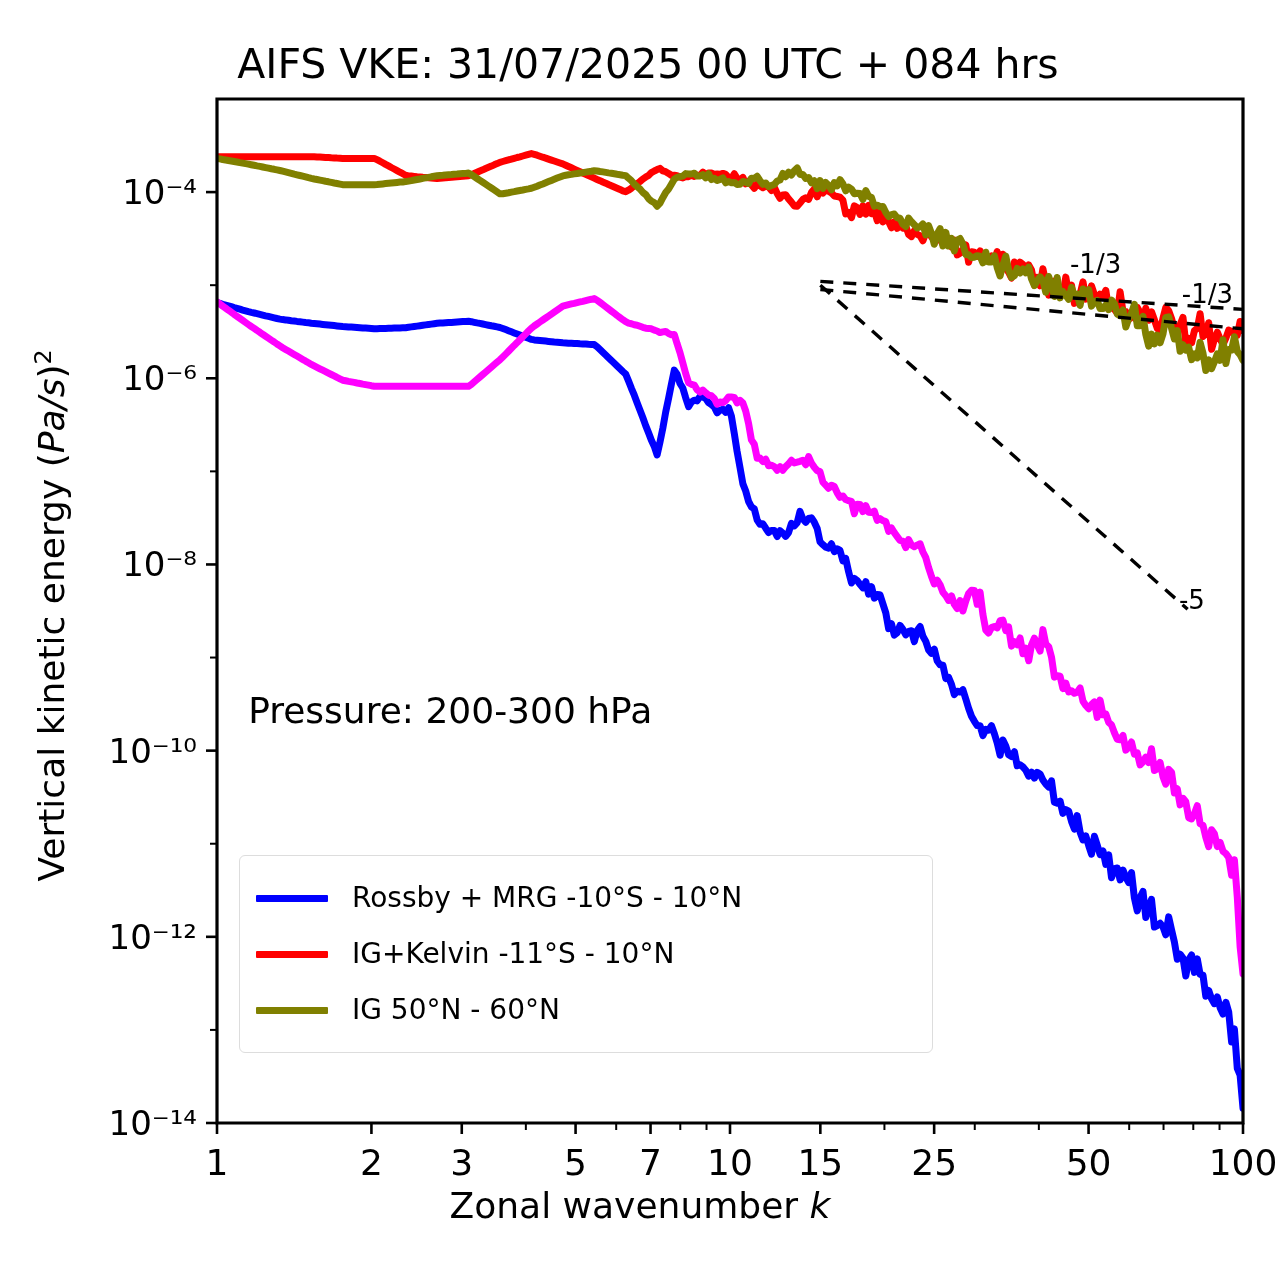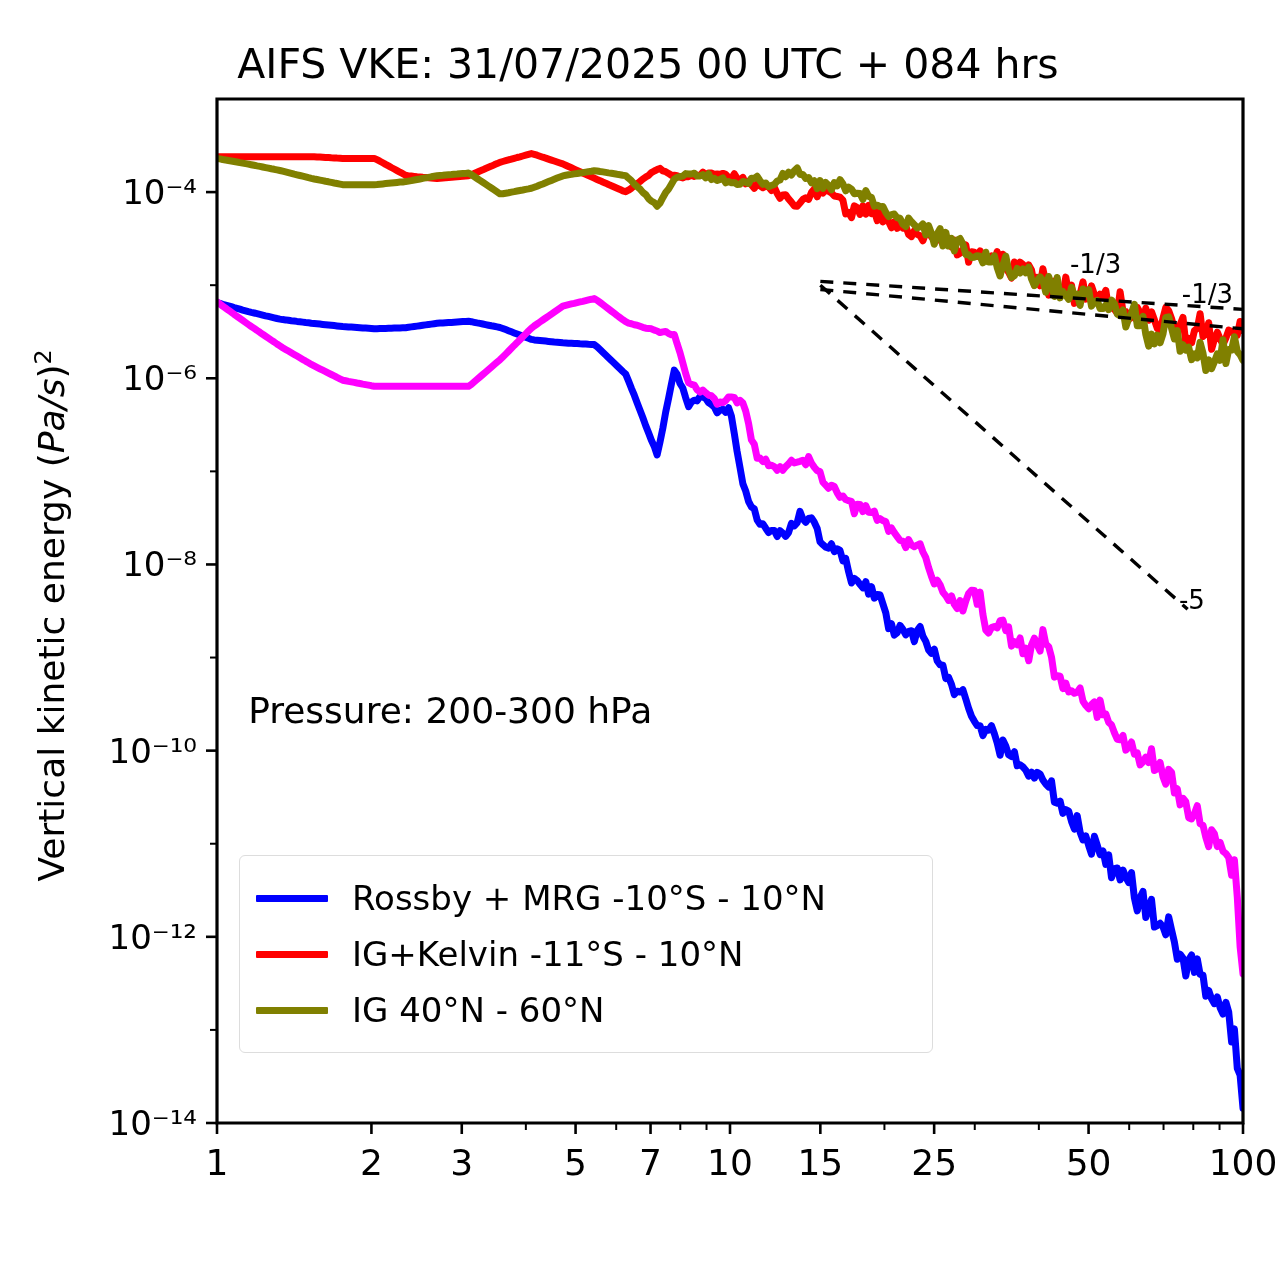--- a/index.html
+++ b/index.html
@@ -100,35 +100,36 @@
     height: 56px;
   }
   .legend-swatch {
     width: 72px;
     height: 7px;
     flex: 0 0 72px;
     margin-right: 24px;
     border-radius: 1px;
   }
   .legend-label {
-    font-size: 34px;
+    font-size: 28px;
     color: #000000;
     white-space: nowrap;
     line-height: 1;
   }
 </style>
 </head>
 <body>
 
 <div id="page">
 
   <div id="chart-title">AIFS VKE: 31/07/2025 00 UTC + 084 hrs</div>
 
   <div id="ylabel">Vertical kinetic energy (<i>Pa/s</i>)<sup>2</sup></div>
 
+  <div id="xlabel">Zonal wavenumber <i>k</i></div>
 
   <svg id="plot" width="1280" height="1288">
     <g id="series-layer">
         <clipPath id="plotclip">
           <rect x="217" y="99" width="1026" height="1024"></rect>
         </clipPath>
         <g clip-path="url(#plotclip)">
           <path d="M 217.0 302.6 L 219.9 303.4 L 222.7 304.3 L 225.6 305.1 L 228.4 305.9 L 231.3 306.7 L 234.1 307.6 L 237.0 308.4 L 239.9 309.2 L 242.7 310.1 L 245.6 310.9 L 248.4 311.7 L 251.3 312.4 L 254.2 313.0 L 257.0 313.7 L 259.9 314.4 L 262.7 315.1 L 265.6 315.8 L 268.4 316.4 L 271.3 317.1 L 274.2 317.8 L 277.0 318.5 L 279.9 319.1 L 282.7 319.6 L 285.6 319.9 L 288.4 320.3 L 291.3 320.7 L 294.2 321.0 L 297.0 321.4 L 299.9 321.7 L 302.7 322.1 L 305.6 322.5 L 308.5 322.8 L 311.3 323.2 L 314.2 323.5 L 317.0 323.8 L 319.9 324.1 L 322.7 324.4 L 325.6 324.7 L 328.5 325.0 L 331.3 325.3 L 334.2 325.6 L 337.0 325.9 L 339.9 326.2 L 342.7 326.5 L 345.6 326.7 L 348.5 326.9 L 351.3 327.1 L 354.2 327.3 L 357.0 327.5 L 359.9 327.7 L 362.8 327.9 L 365.6 328.1 L 368.5 328.3 L 371.3 328.5 L 374.2 328.8 L 377.0 328.7 L 379.9 328.6 L 382.8 328.5 L 385.6 328.4 L 388.5 328.3 L 391.3 328.2 L 394.2 328.1 L 397.1 328.0 L 399.9 327.9 L 402.8 327.8 L 405.6 327.7 L 408.5 327.3 L 411.3 326.9 L 414.2 326.5 L 417.1 326.1 L 419.9 325.7 L 422.8 325.3 L 425.6 324.9 L 428.5 324.5 L 431.3 324.1 L 434.2 323.7 L 437.1 323.3 L 439.9 323.1 L 442.8 322.9 L 445.6 322.7 L 448.5 322.5 L 451.4 322.4 L 454.2 322.2 L 457.1 322.0 L 459.9 321.8 L 462.8 321.6 L 465.6 321.4 L 468.5 321.3 L 471.4 321.7 L 474.2 322.3 L 477.1 322.9 L 479.9 323.4 L 482.8 324.0 L 485.6 324.6 L 488.5 325.2 L 491.4 325.8 L 494.2 326.3 L 497.1 326.9 L 499.9 327.5 L 502.8 328.5 L 505.7 329.6 L 508.5 330.7 L 511.4 331.8 L 514.2 332.9 L 517.1 334.0 L 519.9 335.1 L 522.8 336.2 L 525.7 337.3 L 528.5 338.3 L 531.4 339.4 L 534.2 339.9 L 537.1 340.2 L 539.9 340.5 L 542.8 340.8 L 545.7 341.1 L 548.5 341.4 L 551.4 341.7 L 554.2 342.0 L 557.1 342.2 L 560.0 342.5 L 562.8 342.8 L 565.7 343.0 L 568.5 343.2 L 571.4 343.3 L 574.2 343.5 L 577.1 343.6 L 580.0 343.8 L 582.8 343.9 L 585.7 344.1 L 588.5 344.3 L 591.4 344.4 L 594.2 344.6 L 597.1 346.8 L 600.0 349.6 L 602.8 352.3 L 605.7 355.0 L 608.5 357.7 L 611.4 360.5 L 614.3 363.2 L 617.1 365.9 L 620.0 368.7 L 622.8 371.5 L 625.7 374.1 L 628.5 380.9 L 631.4 388.3 L 634.3 395.2 L 637.1 402.7 L 640.0 410.2 L 642.8 417.6 L 645.7 425.6 L 648.5 432.6 L 651.4 440.3 L 654.3 446.4 L 657.1 455.0 L 660.0 442.1 L 662.8 428.4 L 665.7 412.0 L 668.6 398.2 L 671.4 384.1 L 674.3 370.1 L 677.1 374.2 L 680.0 383.5 L 682.8 388.0 L 685.7 397.8 L 688.6 406.6 L 691.4 402.2 L 694.3 400.2 L 697.1 400.9 L 700.0 396.5 L 702.8 396.9 L 705.7 398.6 L 708.6 402.7 L 711.4 404.6 L 714.3 407.0 L 717.1 412.8 L 720.0 410.2 L 722.9 409.2 L 725.7 412.3 L 728.6 407.8 L 731.4 416.2 L 734.3 433.5 L 737.1 451.4 L 740.0 467.5 L 742.9 483.9 L 745.7 491.0 L 748.6 501.5 L 751.4 506.8 L 754.3 508.9 L 757.2 520.1 L 760.0 524.3 L 762.9 523.8 L 765.7 528.2 L 768.6 532.5 L 771.4 530.4 L 774.3 530.6 L 777.2 536.6 L 780.0 530.7 L 782.9 533.1 L 785.7 536.4 L 788.6 532.6 L 791.4 523.4 L 794.3 525.9 L 797.2 522.6 L 800.0 511.4 L 802.9 519.0 L 805.7 522.3 L 808.6 518.5 L 811.5 517.8 L 814.3 522.2 L 817.2 528.5 L 820.0 541.8 L 822.9 544.7 L 825.7 547.2 L 828.6 548.1 L 831.5 543.8 L 834.3 551.7 L 837.2 548.8 L 840.0 550.4 L 842.9 560.9 L 845.7 558.4 L 848.6 571.7 L 851.5 583.0 L 854.3 578.4 L 857.2 580.5 L 860.0 584.3 L 862.9 587.9 L 865.8 581.6 L 868.6 594.2 L 871.5 586.7 L 874.3 598.2 L 877.2 594.6 L 880.0 594.7 L 882.9 603.9 L 885.8 612.8 L 888.6 628.6 L 891.5 623.8 L 894.3 635.1 L 897.2 632.8 L 900.0 625.4 L 902.9 629.4 L 905.8 634.9 L 908.6 631.4 L 911.5 630.8 L 914.3 641.6 L 917.2 630.5 L 920.1 626.5 L 922.9 636.2 L 925.8 641.4 L 928.6 650.0 L 931.5 653.4 L 934.3 649.2 L 937.2 661.0 L 940.1 664.8 L 942.9 665.2 L 945.8 678.6 L 948.6 677.3 L 951.5 684.3 L 954.3 694.6 L 957.2 691.2 L 960.1 692.1 L 962.9 689.8 L 965.8 699.0 L 968.6 708.2 L 971.5 716.2 L 974.4 721.3 L 977.2 725.6 L 980.1 725.8 L 982.9 735.6 L 985.8 729.4 L 988.6 730.2 L 991.5 725.7 L 994.4 733.7 L 997.2 743.0 L 1000.1 755.3 L 1002.9 740.0 L 1005.8 746.0 L 1008.6 754.8 L 1011.5 756.5 L 1014.4 751.8 L 1017.2 765.8 L 1020.1 764.8 L 1022.9 766.9 L 1025.8 770.2 L 1028.7 776.1 L 1031.5 772.1 L 1034.4 778.2 L 1037.2 772.4 L 1040.1 774.0 L 1042.9 780.0 L 1045.8 784.1 L 1048.7 787.1 L 1051.5 780.8 L 1054.4 802.2 L 1057.2 803.2 L 1060.1 801.1 L 1062.9 813.4 L 1065.8 809.6 L 1068.7 811.1 L 1071.5 821.4 L 1074.4 829.1 L 1077.2 815.6 L 1080.1 832.2 L 1083.0 839.9 L 1085.8 835.9 L 1088.7 845.6 L 1091.5 854.2 L 1094.4 836.2 L 1097.2 845.1 L 1100.1 854.6 L 1103.0 850.9 L 1105.8 864.4 L 1108.7 854.8 L 1111.5 877.7 L 1114.4 868.6 L 1117.3 868.0 L 1120.1 879.9 L 1123.0 870.0 L 1125.8 877.3 L 1128.7 882.5 L 1131.5 872.5 L 1134.4 898.0 L 1137.3 910.9 L 1140.1 897.4 L 1143.0 891.4 L 1145.8 917.5 L 1148.7 907.2 L 1151.5 899.4 L 1154.4 927.1 L 1157.3 925.7 L 1160.1 923.3 L 1163.0 926.9 L 1165.8 934.8 L 1168.7 916.9 L 1171.6 929.9 L 1174.4 942.0 L 1177.3 959.2 L 1180.1 954.2 L 1183.0 958.1 L 1185.8 976.0 L 1188.7 959.8 L 1191.6 955.0 L 1194.4 972.4 L 1197.3 958.9 L 1200.1 974.4 L 1203.0 975.2 L 1205.8 996.2 L 1208.7 990.5 L 1211.6 998.8 L 1214.4 1003.7 L 1217.3 996.9 L 1220.1 1007.7 L 1223.0 1014.0 L 1225.9 1002.3 L 1228.7 1011.9 L 1231.6 1042.0 L 1234.4 1028.9 L 1237.3 1068.4 L 1240.1 1075.1 L 1243.0 1108.1" class="series-line" stroke="#0000ff"></path>
           <path d="M 217.0 156.7 L 219.9 156.7 L 222.7 156.7 L 225.6 156.7 L 228.4 156.7 L 231.3 156.7 L 234.1 156.7 L 237.0 156.7 L 239.9 156.7 L 242.7 156.7 L 245.6 156.7 L 248.4 156.7 L 251.3 156.7 L 254.2 156.7 L 257.0 156.7 L 259.9 156.7 L 262.7 156.7 L 265.6 156.7 L 268.4 156.7 L 271.3 156.7 L 274.2 156.7 L 277.0 156.7 L 279.9 156.7 L 282.7 156.7 L 285.6 156.7 L 288.4 156.7 L 291.3 156.7 L 294.2 156.7 L 297.0 156.7 L 299.9 156.7 L 302.7 156.7 L 305.6 156.7 L 308.5 156.7 L 311.3 156.7 L 314.2 156.8 L 317.0 157.0 L 319.9 157.1 L 322.7 157.3 L 325.6 157.5 L 328.5 157.6 L 331.3 157.8 L 334.2 157.9 L 337.0 158.1 L 339.9 158.2 L 342.7 158.4 L 345.6 158.4 L 348.5 158.4 L 351.3 158.4 L 354.2 158.4 L 357.0 158.4 L 359.9 158.4 L 362.8 158.4 L 365.6 158.4 L 368.5 158.4 L 371.3 158.4 L 374.2 158.4 L 377.0 159.7 L 379.9 161.2 L 382.8 162.8 L 385.6 164.4 L 388.5 165.9 L 391.3 167.5 L 394.2 169.0 L 397.1 170.6 L 399.9 172.2 L 402.8 173.7 L 405.6 175.3 L 408.5 175.9 L 411.3 176.1 L 414.2 176.4 L 417.1 176.7 L 419.9 176.9 L 422.8 177.2 L 425.6 177.4 L 428.5 177.7 L 431.3 177.9 L 434.2 178.2 L 437.1 178.5 L 439.9 178.3 L 442.8 178.0 L 445.6 177.8 L 448.5 177.5 L 451.4 177.3 L 454.2 177.0 L 457.1 176.8 L 459.9 176.5 L 462.8 176.3 L 465.6 176.0 L 468.5 175.7 L 471.4 174.7 L 474.2 173.5 L 477.1 172.2 L 479.9 171.0 L 482.8 169.8 L 485.6 168.5 L 488.5 167.3 L 491.4 166.1 L 494.2 164.8 L 497.1 163.6 L 499.9 162.3 L 502.8 161.5 L 505.7 160.7 L 508.5 159.9 L 511.4 159.1 L 514.2 158.3 L 517.1 157.5 L 519.9 156.8 L 522.8 156.0 L 525.7 155.2 L 528.5 154.4 L 531.4 153.6 L 534.2 154.3 L 537.1 155.2 L 539.9 156.2 L 542.8 157.2 L 545.7 158.1 L 548.5 159.1 L 551.4 160.1 L 554.2 161.0 L 557.1 162.0 L 560.0 163.0 L 562.8 163.9 L 565.7 165.2 L 568.5 166.5 L 571.4 167.8 L 574.2 169.1 L 577.1 170.4 L 580.0 171.7 L 582.8 173.0 L 585.7 174.3 L 588.5 175.6 L 591.4 176.9 L 594.2 178.2 L 597.1 179.5 L 600.0 180.7 L 602.8 182.0 L 605.7 183.2 L 608.5 184.5 L 611.4 185.7 L 614.3 187.0 L 617.1 188.2 L 620.0 189.4 L 622.8 190.8 L 625.7 191.7 L 628.5 190.2 L 631.4 188.3 L 634.3 185.6 L 637.1 183.7 L 640.0 181.5 L 642.8 179.1 L 645.7 177.1 L 648.5 175.4 L 651.4 172.6 L 654.3 171.0 L 657.1 169.6 L 660.0 168.4 L 662.8 170.9 L 665.7 171.7 L 668.6 173.4 L 671.4 175.4 L 674.3 175.2 L 677.1 175.7 L 680.0 177.2 L 682.8 178.0 L 685.7 176.4 L 688.6 176.7 L 691.4 175.4 L 694.3 176.4 L 697.1 175.1 L 700.0 175.6 L 702.8 172.1 L 705.7 175.6 L 708.6 172.9 L 711.4 173.1 L 714.3 174.2 L 717.1 174.1 L 720.0 174.3 L 722.9 173.4 L 725.7 174.4 L 728.6 177.6 L 731.4 178.6 L 734.3 173.8 L 737.1 178.4 L 740.0 180.0 L 742.9 177.4 L 745.7 183.9 L 748.6 181.2 L 751.4 184.7 L 754.3 188.3 L 757.2 184.0 L 760.0 185.9 L 762.9 187.7 L 765.7 186.1 L 768.6 186.8 L 771.4 190.5 L 774.3 187.3 L 777.2 193.4 L 780.0 198.3 L 782.9 195.0 L 785.7 194.7 L 788.6 198.9 L 791.4 202.1 L 794.3 205.9 L 797.2 206.2 L 800.0 203.0 L 802.9 199.4 L 805.7 197.8 L 808.6 199.3 L 811.5 192.3 L 814.3 189.0 L 817.2 196.8 L 820.0 190.6 L 822.9 193.0 L 825.7 190.1 L 828.6 191.2 L 831.5 192.9 L 834.3 196.0 L 837.2 196.5 L 840.0 197.1 L 842.9 200.1 L 845.7 213.9 L 848.6 212.4 L 851.5 217.6 L 854.3 205.9 L 857.2 207.5 L 860.0 214.4 L 862.9 205.8 L 865.8 214.1 L 868.6 205.3 L 871.5 213.7 L 874.3 209.8 L 877.2 220.7 L 880.0 211.6 L 882.9 221.9 L 885.8 213.0 L 888.6 221.6 L 891.5 227.8 L 894.3 221.8 L 897.2 228.3 L 900.0 219.7 L 902.9 228.1 L 905.8 226.2 L 908.6 234.4 L 911.5 236.6 L 914.3 230.7 L 917.2 234.4 L 920.1 235.7 L 922.9 240.8 L 925.8 233.0 L 928.6 229.5 L 931.5 237.1 L 934.3 239.3 L 937.2 239.4 L 940.1 239.5 L 942.9 244.3 L 945.8 241.5 L 948.6 243.0 L 951.5 247.0 L 954.3 240.1 L 957.2 254.9 L 960.1 253.3 L 962.9 249.7 L 965.8 244.9 L 968.6 262.3 L 971.5 251.8 L 974.4 252.3 L 977.2 256.3 L 980.1 250.9 L 982.9 260.0 L 985.8 256.2 L 988.6 259.5 L 991.5 255.9 L 994.4 261.4 L 997.2 251.5 L 1000.1 268.0 L 1002.9 254.2 L 1005.8 268.2 L 1008.6 272.2 L 1011.5 278.0 L 1014.4 262.0 L 1017.2 268.9 L 1020.1 262.1 L 1022.9 264.5 L 1025.8 271.2 L 1028.7 264.9 L 1031.5 269.9 L 1034.4 285.2 L 1037.2 277.3 L 1040.1 285.8 L 1042.9 268.8 L 1045.8 282.4 L 1048.7 295.2 L 1051.5 288.7 L 1054.4 281.1 L 1057.2 290.1 L 1060.1 288.7 L 1062.9 294.6 L 1065.8 277.1 L 1068.7 294.3 L 1071.5 285.0 L 1074.4 303.4 L 1077.2 298.2 L 1080.1 294.4 L 1083.0 281.9 L 1085.8 299.1 L 1088.7 298.4 L 1091.5 285.8 L 1094.4 294.6 L 1097.2 300.4 L 1100.1 294.2 L 1103.0 296.1 L 1105.8 290.3 L 1108.7 309.1 L 1111.5 306.1 L 1114.4 309.3 L 1117.3 313.1 L 1120.1 291.7 L 1123.0 311.5 L 1125.8 311.4 L 1128.7 319.6 L 1131.5 315.1 L 1134.4 318.2 L 1137.3 307.5 L 1140.1 312.5 L 1143.0 323.8 L 1145.8 308.2 L 1148.7 320.3 L 1151.5 311.8 L 1154.4 319.8 L 1157.3 328.5 L 1160.1 330.8 L 1163.0 318.2 L 1165.8 307.3 L 1168.7 310.8 L 1171.6 318.7 L 1174.4 329.9 L 1177.3 332.4 L 1180.1 324.8 L 1183.0 317.4 L 1185.8 344.0 L 1188.7 338.3 L 1191.6 342.9 L 1194.4 330.7 L 1197.3 328.3 L 1200.1 313.7 L 1203.0 336.5 L 1205.8 333.8 L 1208.7 322.7 L 1211.6 349.3 L 1214.4 339.4 L 1217.3 332.2 L 1220.1 338.9 L 1223.0 344.6 L 1225.9 338.1 L 1228.7 330.1 L 1231.6 331.5 L 1234.4 334.2 L 1237.3 335.1 L 1240.1 321.5 L 1243.0 330.7" class="series-line" stroke="#ff0000"></path>
           <path d="M 217.0 302.0 L 219.9 304.0 L 222.7 306.1 L 225.6 308.1 L 228.4 310.2 L 231.3 312.2 L 234.1 314.3 L 237.0 316.3 L 239.9 318.4 L 242.7 320.4 L 245.6 322.5 L 248.4 324.5 L 251.3 326.5 L 254.2 328.4 L 257.0 330.4 L 259.9 332.3 L 262.7 334.3 L 265.6 336.2 L 268.4 338.1 L 271.3 340.1 L 274.2 342.0 L 277.0 344.0 L 279.9 345.9 L 282.7 347.7 L 285.6 349.4 L 288.4 351.0 L 291.3 352.7 L 294.2 354.4 L 297.0 356.0 L 299.9 357.7 L 302.7 359.4 L 305.6 361.1 L 308.5 362.7 L 311.3 364.4 L 314.2 365.9 L 317.0 367.3 L 319.9 368.8 L 322.7 370.2 L 325.6 371.6 L 328.5 373.1 L 331.3 374.5 L 334.2 375.9 L 337.0 377.4 L 339.9 378.8 L 342.7 380.2 L 345.6 380.8 L 348.5 381.4 L 351.3 381.9 L 354.2 382.4 L 357.0 383.0 L 359.9 383.5 L 362.8 384.1 L 365.6 384.6 L 368.5 385.1 L 371.3 385.7 L 374.2 386.2 L 377.0 386.3 L 379.9 386.3 L 382.8 386.3 L 385.6 386.3 L 388.5 386.3 L 391.3 386.3 L 394.2 386.3 L 397.1 386.3 L 399.9 386.3 L 402.8 386.3 L 405.6 386.3 L 408.5 386.3 L 411.3 386.3 L 414.2 386.3 L 417.1 386.3 L 419.9 386.3 L 422.8 386.3 L 425.6 386.3 L 428.5 386.3 L 431.3 386.3 L 434.2 386.3 L 437.1 386.3 L 439.9 386.3 L 442.8 386.3 L 445.6 386.3 L 448.5 386.3 L 451.4 386.3 L 454.2 386.3 L 457.1 386.3 L 459.9 386.3 L 462.8 386.3 L 465.6 386.3 L 468.5 386.3 L 471.4 384.3 L 474.2 381.9 L 477.1 379.4 L 479.9 377.0 L 482.8 374.5 L 485.6 372.1 L 488.5 369.6 L 491.4 367.1 L 494.2 364.7 L 497.1 362.2 L 499.9 359.8 L 502.8 357.0 L 505.7 354.1 L 508.5 351.2 L 511.4 348.3 L 514.2 345.4 L 517.1 342.6 L 519.9 339.7 L 522.8 336.8 L 525.7 333.9 L 528.5 331.0 L 531.4 328.2 L 534.2 326.0 L 537.1 324.0 L 539.9 322.0 L 542.8 320.0 L 545.7 318.0 L 548.5 316.1 L 551.4 314.1 L 554.2 312.1 L 557.1 310.1 L 560.0 308.1 L 562.8 306.1 L 565.7 305.3 L 568.5 304.6 L 571.4 303.9 L 574.2 303.3 L 577.1 302.6 L 580.0 301.9 L 582.8 301.3 L 585.7 300.6 L 588.5 299.9 L 591.4 299.3 L 594.2 298.6 L 597.1 300.2 L 600.0 302.4 L 602.8 304.6 L 605.7 306.8 L 608.5 308.9 L 611.4 311.1 L 614.3 313.3 L 617.1 315.5 L 620.0 317.6 L 622.8 319.7 L 625.7 321.7 L 628.5 323.1 L 631.4 323.7 L 634.3 324.7 L 637.1 325.2 L 640.0 326.3 L 642.8 327.3 L 645.7 328.2 L 648.5 328.4 L 651.4 328.8 L 654.3 330.2 L 657.1 331.0 L 660.0 332.6 L 662.8 331.9 L 665.7 331.4 L 668.6 333.5 L 671.4 334.7 L 674.3 334.4 L 677.1 343.7 L 680.0 352.6 L 682.8 362.9 L 685.7 373.6 L 688.6 382.7 L 691.4 384.3 L 694.3 385.1 L 697.1 389.8 L 700.0 392.1 L 702.8 390.0 L 705.7 392.7 L 708.6 395.2 L 711.4 395.7 L 714.3 398.5 L 717.1 404.1 L 720.0 402.0 L 722.9 402.7 L 725.7 400.7 L 728.6 396.9 L 731.4 397.1 L 734.3 397.4 L 737.1 402.9 L 740.0 400.3 L 742.9 403.1 L 745.7 411.0 L 748.6 423.6 L 751.4 439.9 L 754.3 444.2 L 757.2 458.2 L 760.0 458.1 L 762.9 461.5 L 765.7 459.2 L 768.6 465.8 L 771.4 465.3 L 774.3 466.6 L 777.2 470.2 L 780.0 466.6 L 782.9 470.2 L 785.7 466.6 L 788.6 463.9 L 791.4 460.3 L 794.3 462.9 L 797.2 462.1 L 800.0 461.3 L 802.9 460.2 L 805.7 464.7 L 808.6 456.6 L 811.5 463.1 L 814.3 467.3 L 817.2 470.6 L 820.0 471.6 L 822.9 482.2 L 825.7 485.2 L 828.6 488.3 L 831.5 485.2 L 834.3 486.5 L 837.2 492.8 L 840.0 497.3 L 842.9 496.0 L 845.7 499.6 L 848.6 500.7 L 851.5 501.4 L 854.3 513.8 L 857.2 504.3 L 860.0 504.4 L 862.9 511.6 L 865.8 505.7 L 868.6 512.2 L 871.5 512.6 L 874.3 511.1 L 877.2 520.3 L 880.0 518.6 L 882.9 520.6 L 885.8 521.6 L 888.6 531.3 L 891.5 528.0 L 894.3 532.6 L 897.2 536.6 L 900.0 540.3 L 902.9 541.1 L 905.8 547.5 L 908.6 539.5 L 911.5 545.1 L 914.3 546.8 L 917.2 545.1 L 920.1 543.8 L 922.9 552.0 L 925.8 557.7 L 928.6 567.7 L 931.5 576.5 L 934.3 583.9 L 937.2 580.2 L 940.1 584.8 L 942.9 592.3 L 945.8 595.8 L 948.6 600.4 L 951.5 595.9 L 954.3 604.3 L 957.2 608.5 L 960.1 600.6 L 962.9 611.0 L 965.8 601.1 L 968.6 593.5 L 971.5 590.2 L 974.4 590.5 L 977.2 604.3 L 980.1 592.1 L 982.9 614.4 L 985.8 630.0 L 988.6 633.0 L 991.5 627.6 L 994.4 626.5 L 997.2 627.9 L 1000.1 620.7 L 1002.9 620.1 L 1005.8 630.6 L 1008.6 626.9 L 1011.5 646.1 L 1014.4 641.6 L 1017.2 644.8 L 1020.1 638.0 L 1022.9 653.7 L 1025.8 648.2 L 1028.7 660.8 L 1031.5 644.9 L 1034.4 638.1 L 1037.2 644.8 L 1040.1 651.1 L 1042.9 629.6 L 1045.8 644.0 L 1048.7 646.7 L 1051.5 657.1 L 1054.4 677.1 L 1057.2 675.6 L 1060.1 676.2 L 1062.9 688.6 L 1065.8 683.2 L 1068.7 692.0 L 1071.5 690.7 L 1074.4 693.3 L 1077.2 692.2 L 1080.1 688.0 L 1083.0 701.3 L 1085.8 705.5 L 1088.7 708.8 L 1091.5 704.6 L 1094.4 701.9 L 1097.2 717.4 L 1100.1 700.1 L 1103.0 714.8 L 1105.8 714.0 L 1108.7 722.4 L 1111.5 724.9 L 1114.4 732.8 L 1117.3 739.3 L 1120.1 739.8 L 1123.0 735.5 L 1125.8 750.1 L 1128.7 747.5 L 1131.5 742.0 L 1134.4 754.3 L 1137.3 753.0 L 1140.1 764.9 L 1143.0 761.8 L 1145.8 757.1 L 1148.7 762.5 L 1151.5 748.8 L 1154.4 770.6 L 1157.3 768.8 L 1160.1 762.4 L 1163.0 776.7 L 1165.8 784.2 L 1168.7 769.4 L 1171.6 772.5 L 1174.4 793.1 L 1177.3 788.8 L 1180.1 804.9 L 1183.0 798.3 L 1185.8 801.8 L 1188.7 817.7 L 1191.6 819.0 L 1194.4 813.6 L 1197.3 805.7 L 1200.1 823.6 L 1203.0 825.2 L 1205.8 837.2 L 1208.7 846.6 L 1211.6 829.8 L 1214.4 833.8 L 1217.3 846.6 L 1220.1 842.4 L 1223.0 851.2 L 1225.9 853.6 L 1228.7 857.5 L 1231.6 875.2 L 1234.4 859.7 L 1237.3 897.2 L 1240.1 946.6 L 1243.0 973.9" class="series-line" stroke="#ff00ff"></path>
@@ -203,17 +204,17 @@
       <div class="legend-row">
         <span class="legend-swatch" style="background: rgb(0, 0, 255);"></span>
         <span class="legend-label">Rossby + MRG -10°S - 10°N</span>
       </div>
       <div class="legend-row">
         <span class="legend-swatch" style="background: rgb(255, 0, 0);"></span>
         <span class="legend-label">IG+Kelvin -11°S - 10°N</span>
       </div>
       <div class="legend-row">
         <span class="legend-swatch" style="background: rgb(128, 128, 0);"></span>
-        <span class="legend-label">IG 40°N - 60°N</span>
+        <span class="legend-label">IG 50°N - 60°N</span>
       </div>
     </div>
 
 </div>
 
 </body></html>

